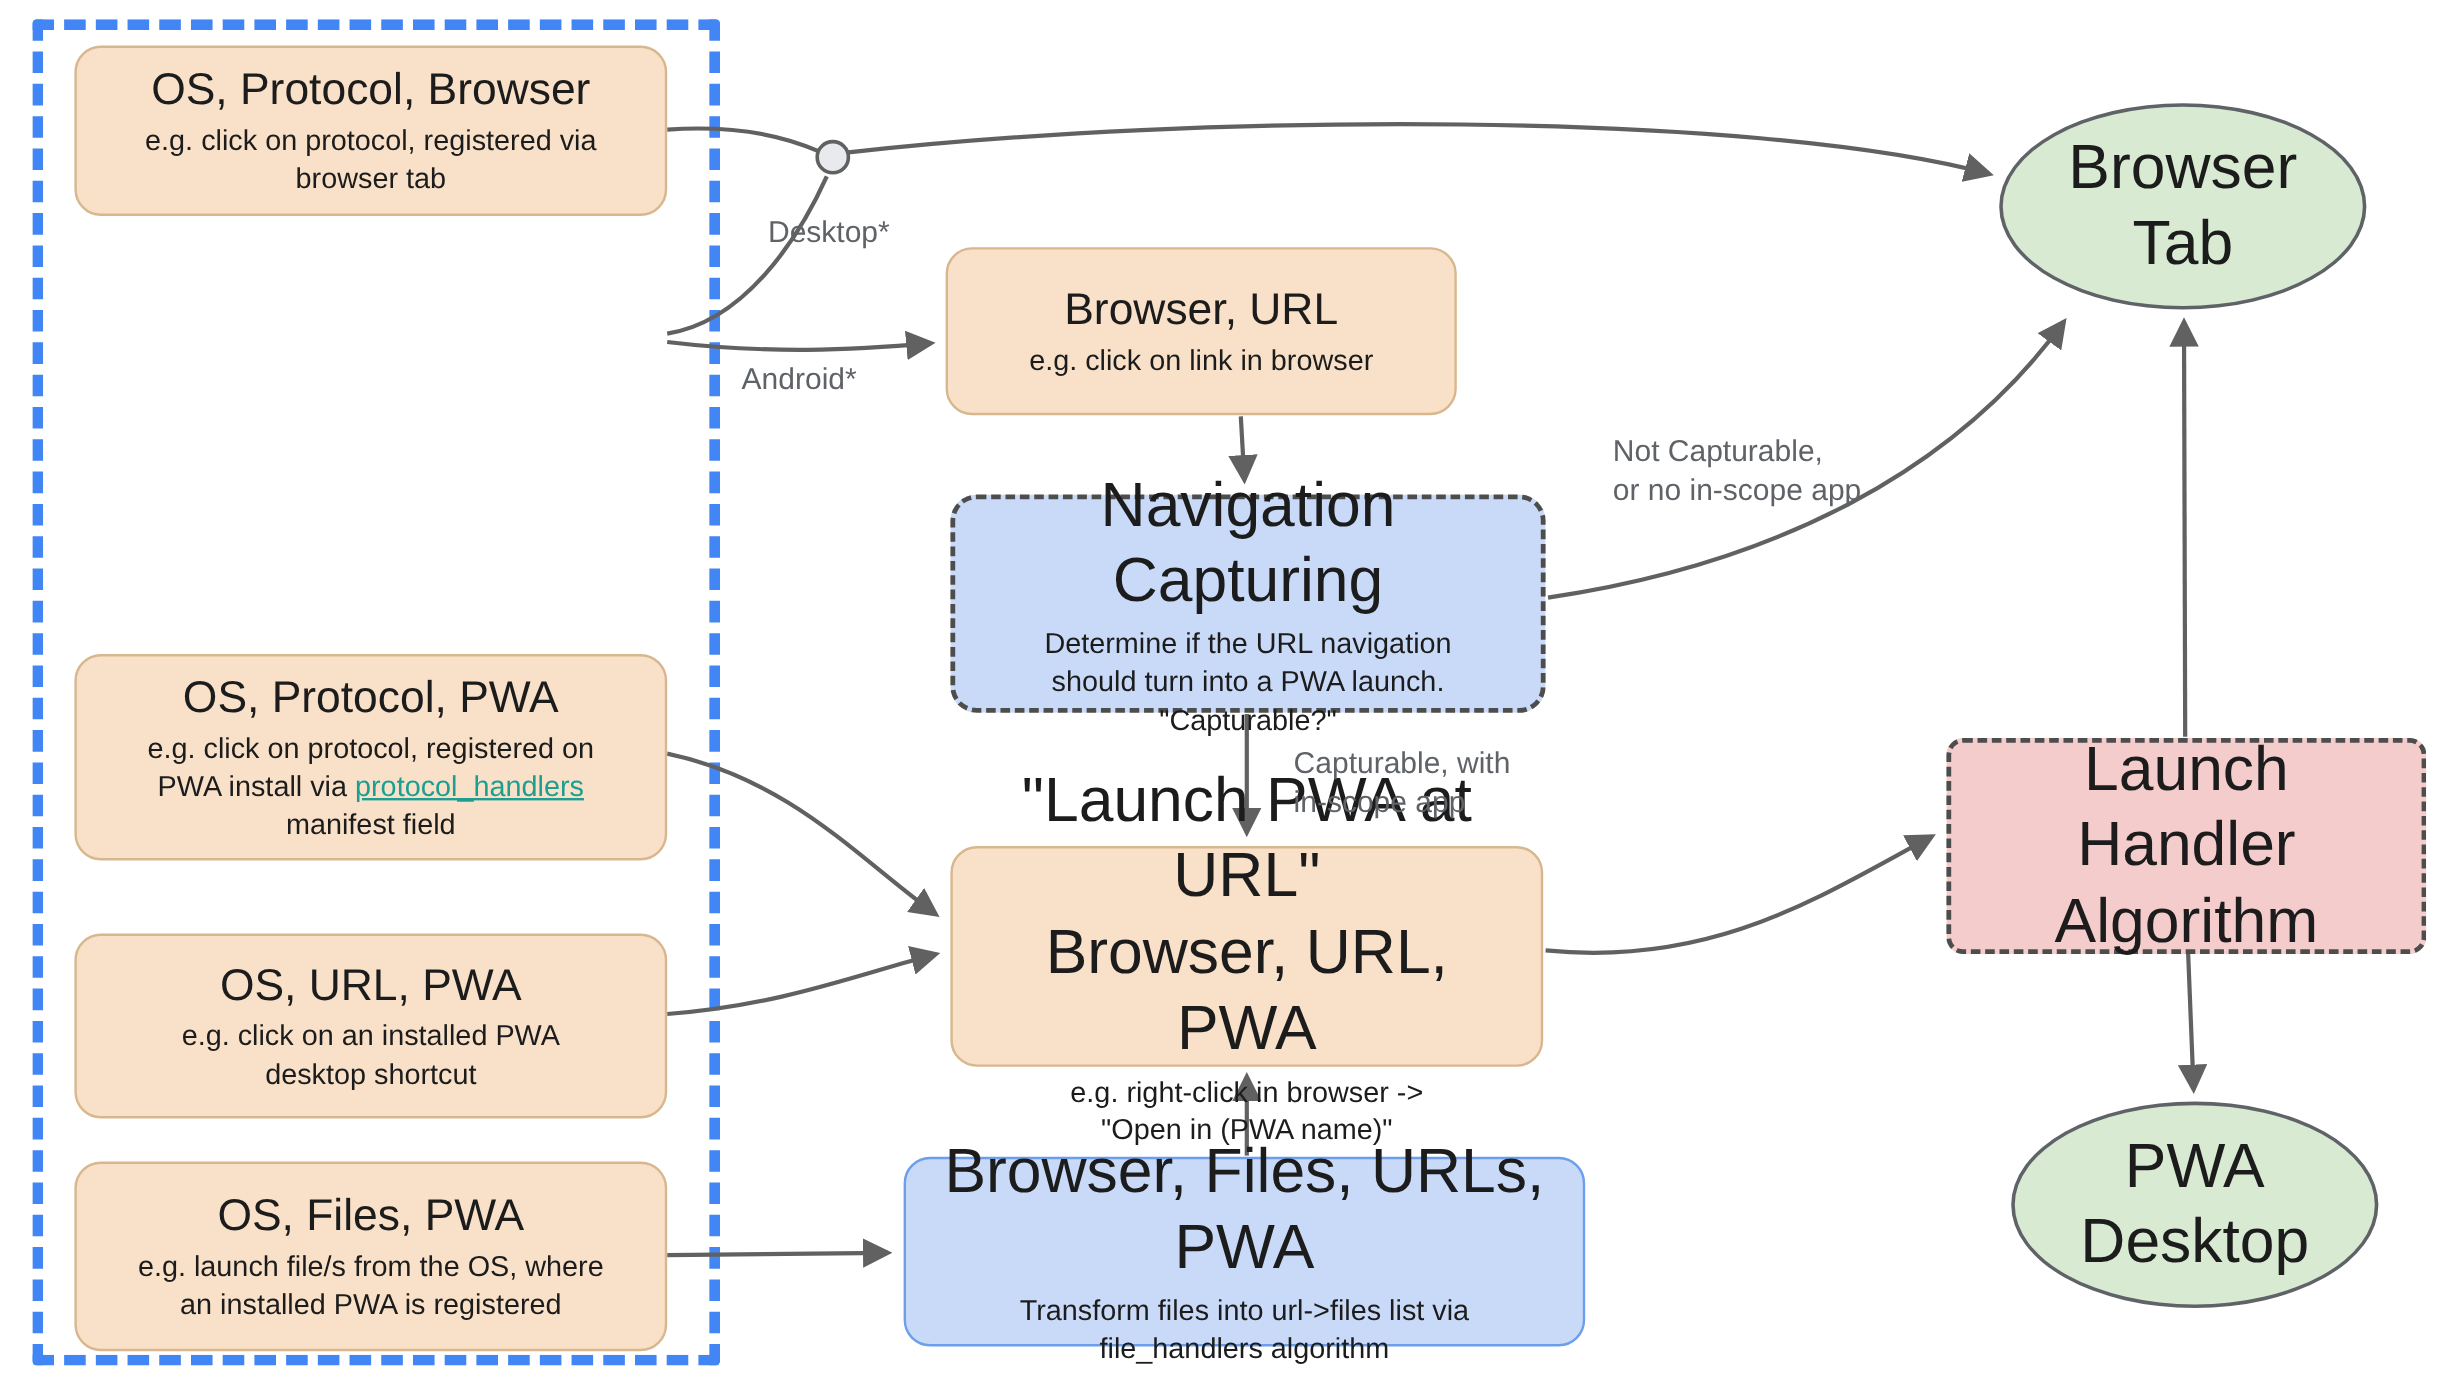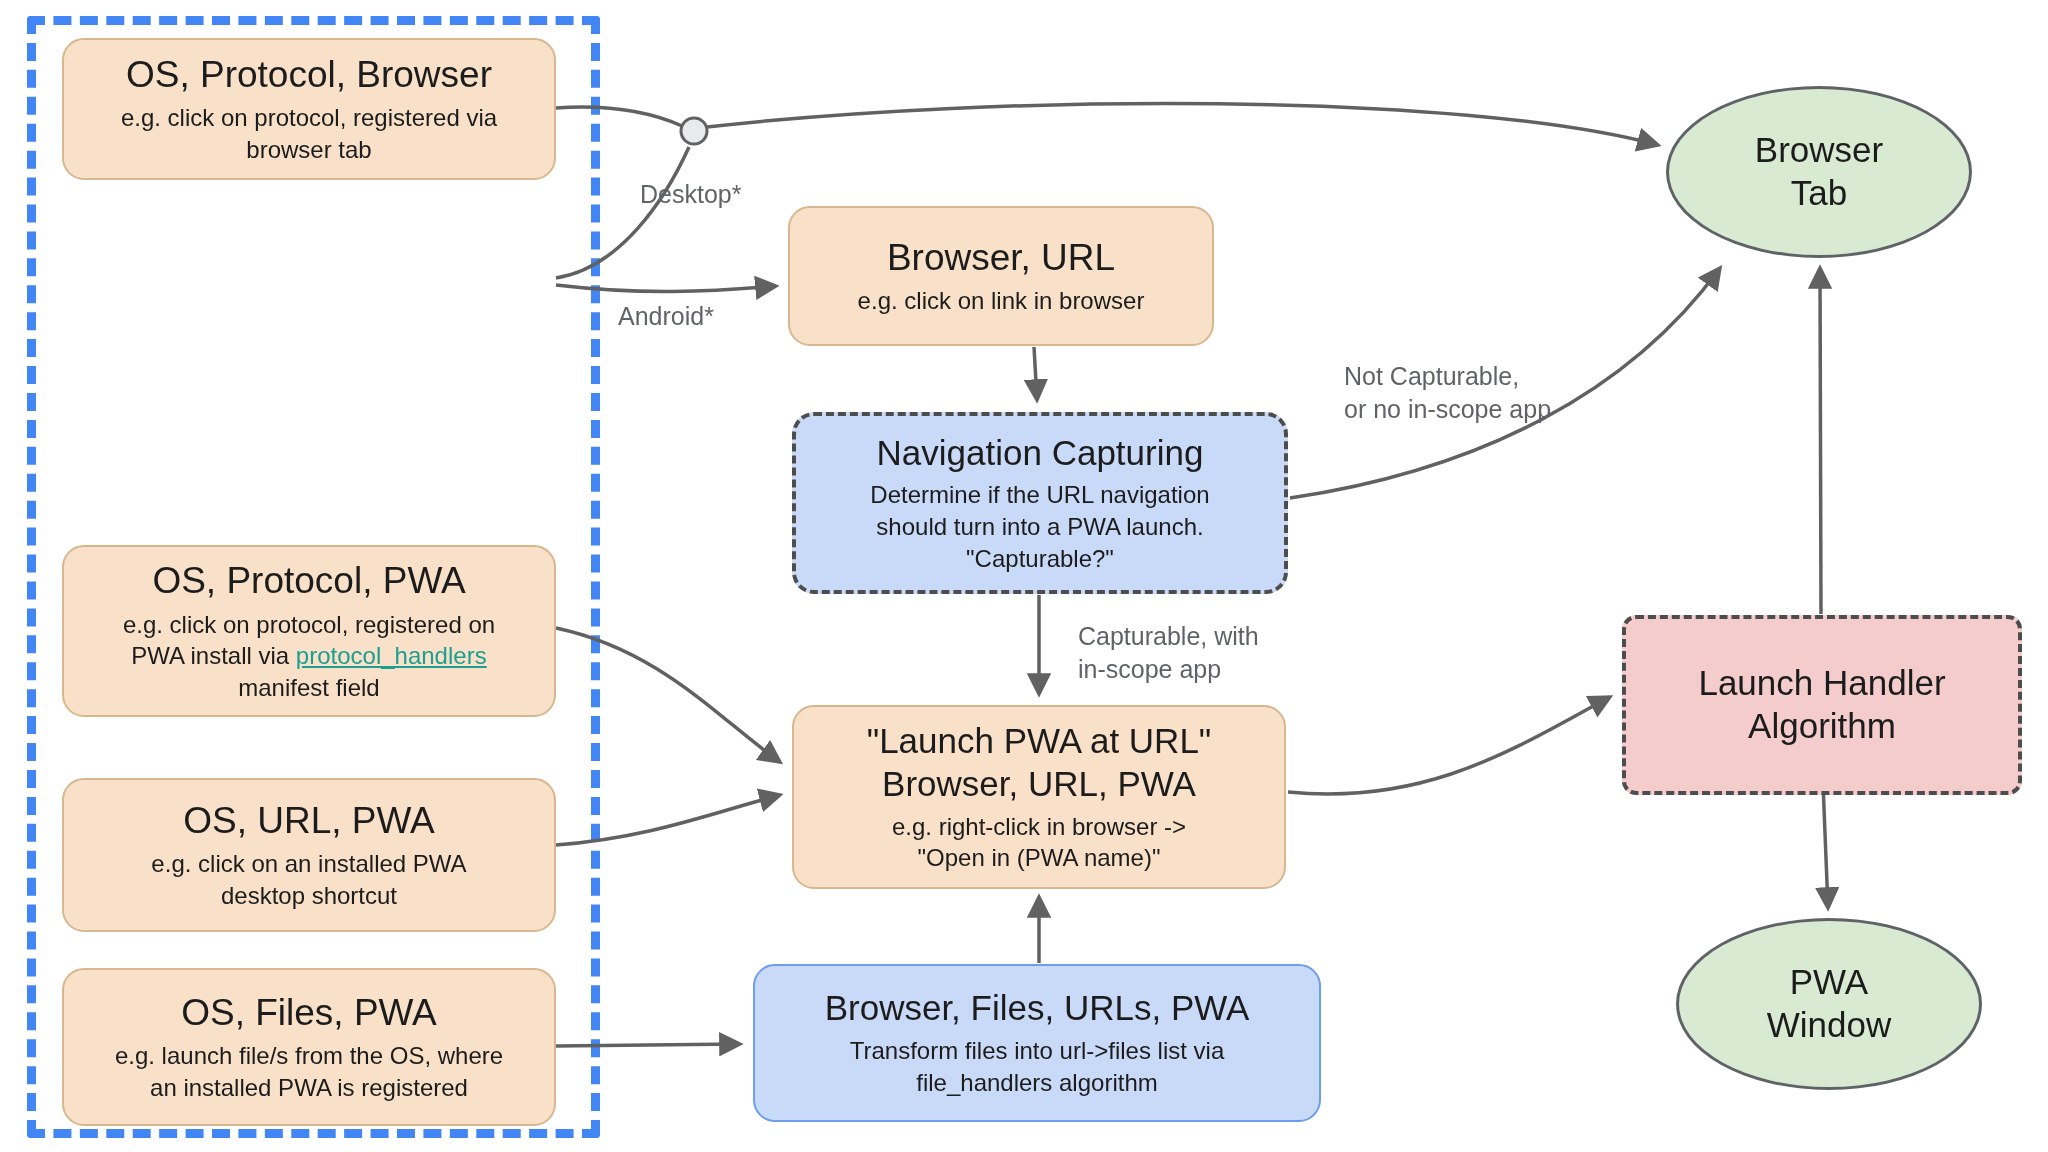--- a/index.html
+++ b/index.html
@@ -32,21 +32,21 @@
     position:absolute;box-sizing:border-box;z-index:2;
     display:flex;flex-direction:column;justify-content:center;align-items:center;
     text-align:center;padding:10px 24px;
   }
   .orange{background:var(--node-orange);border:2px solid var(--node-orange-border);border-radius:22px;}
   .blue{background:var(--node-blue);border:2px solid var(--node-blue-border);border-radius:22px;}
   .blue.dashed{border:4px dashed var(--dashed-border);border-radius:22px;}
   .pink{background:var(--node-pink);border:4px dashed var(--dashed-border);border-radius:14px;}
   .ellipse{background:var(--node-green);border:3px solid var(--node-green-border);border-radius:50%;}
   .title{font-size:37px;line-height:1.22;white-space:pre-line;color:var(--text);}
-  .title-lg{font-size:35px;}
+  .title-lg{font-size:52px;}
   .subtitle{font-size:24px;line-height:1.32;white-space:pre-line;margin-top:5px;color:var(--text);}
   .subtitle a{color:var(--link);text-decoration:underline;cursor:pointer;}
   .edge-label{
     position:absolute;z-index:3;font-size:25px;line-height:1.3;
     color:var(--label-gray);white-space:pre-line;
   }
 </style>
 </head>
 <body>
 
@@ -137,21 +137,21 @@
 Tab</div>
   </div>
 
   <div class="node pink" style="left:1622px;top:615px;width:400px;height:180px;">
     <div class="title title-lg">Launch Handler
 Algorithm</div>
   </div>
 
   <div class="node ellipse" style="left:1676px;top:918px;width:306px;height:172px;">
     <div class="title title-lg">PWA
-Window</div>
+Desktop</div>
   </div>
 
   <div class="edge-label" style="left:640px;top:178px;">Desktop*</div>
   <div class="edge-label" style="left:618px;top:300px;">Android*</div>
   <div class="edge-label" style="left:1344px;top:360px;">Not Capturable,
 or no in-scope app</div>
   <div class="edge-label" style="left:1078px;top:620px;">Capturable, with
 in-scope app</div>
 
 </div>

